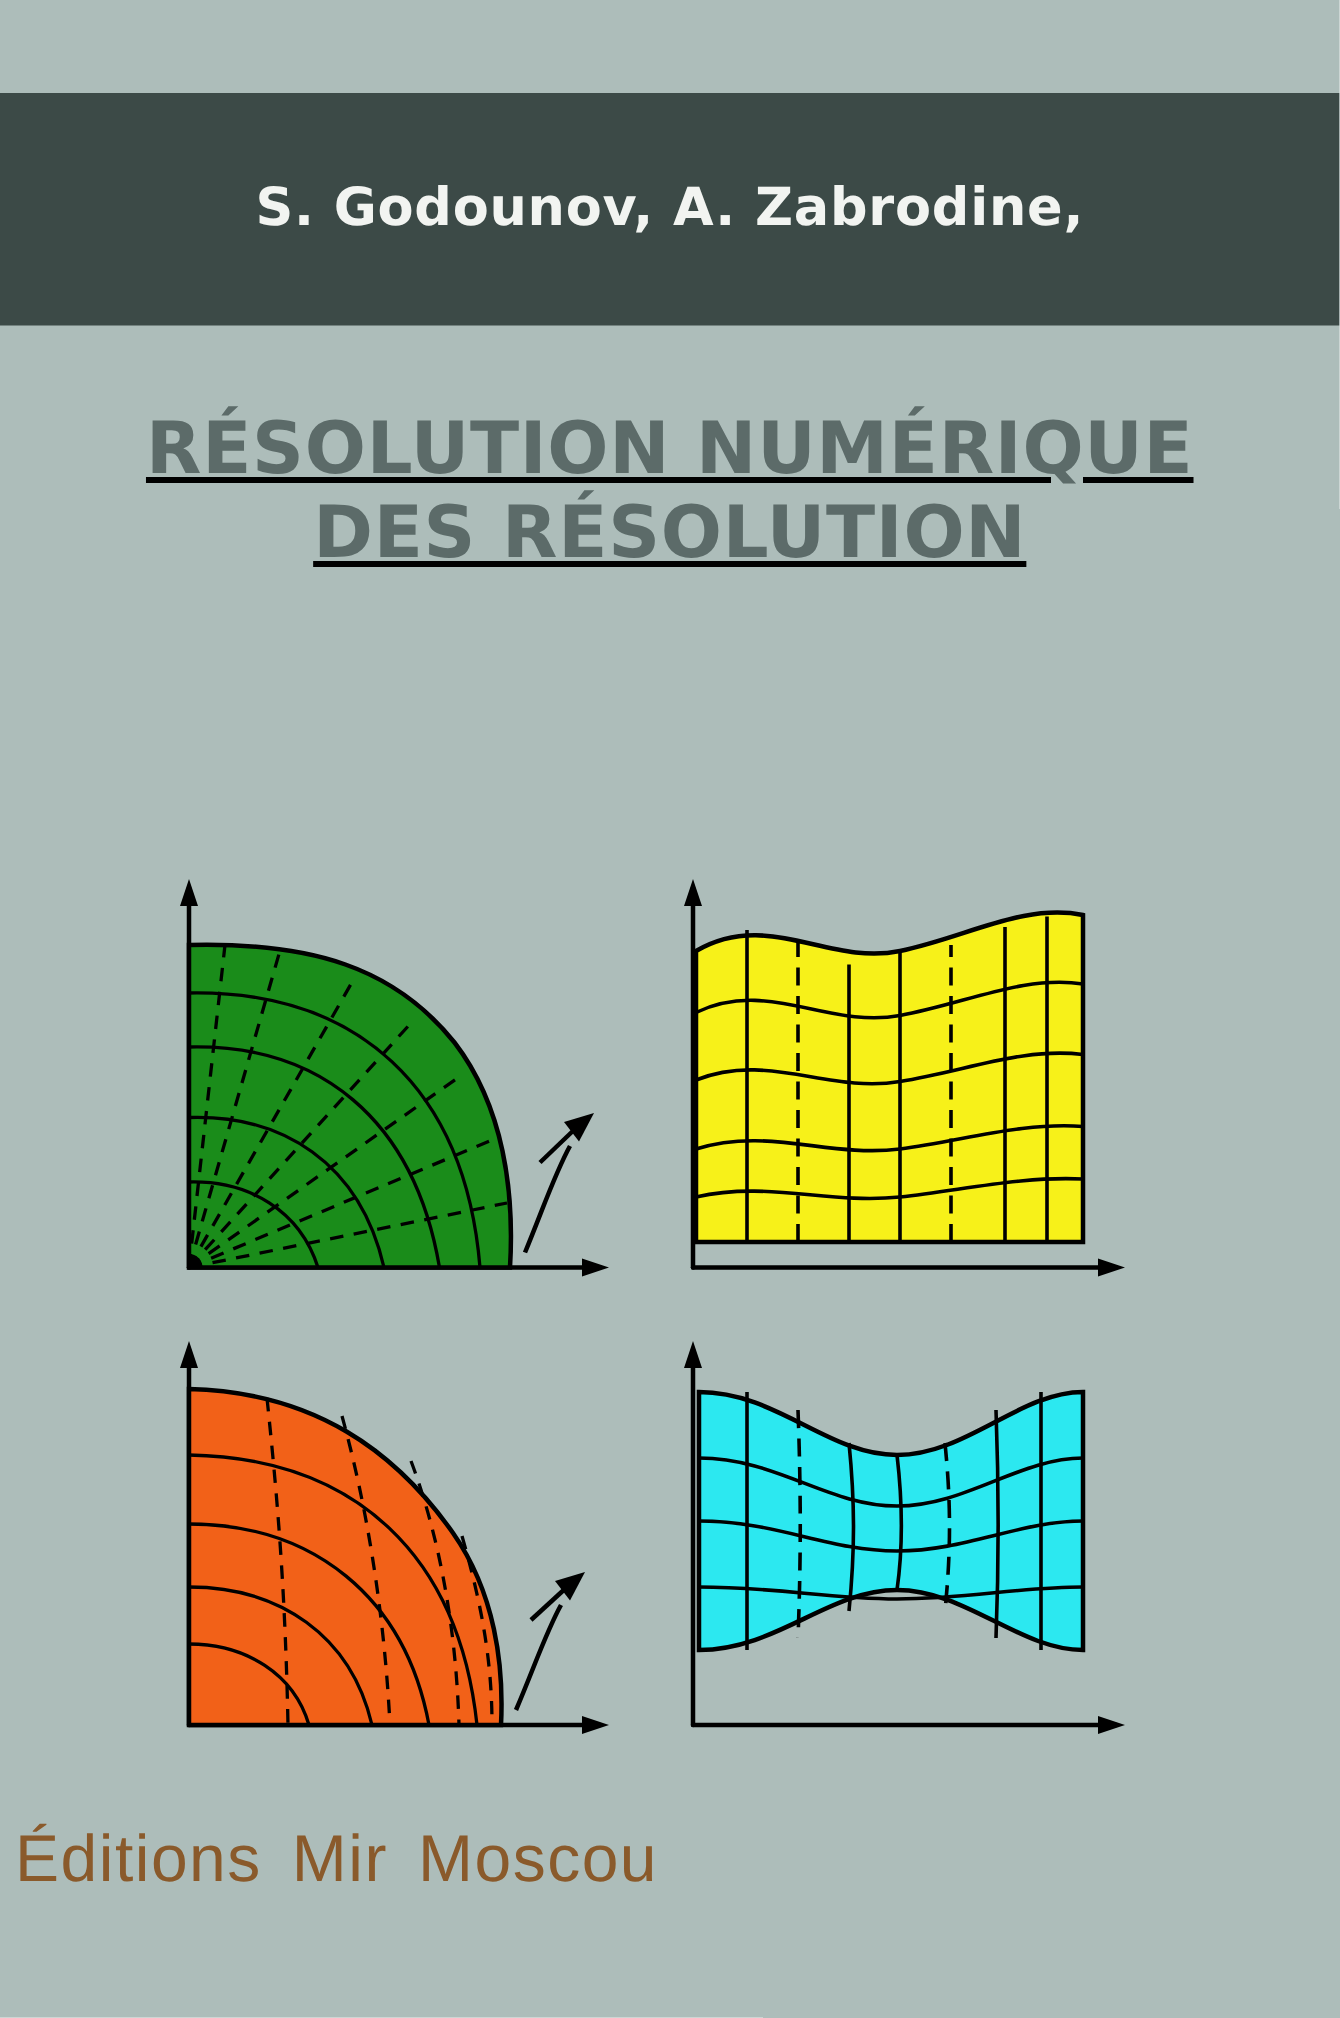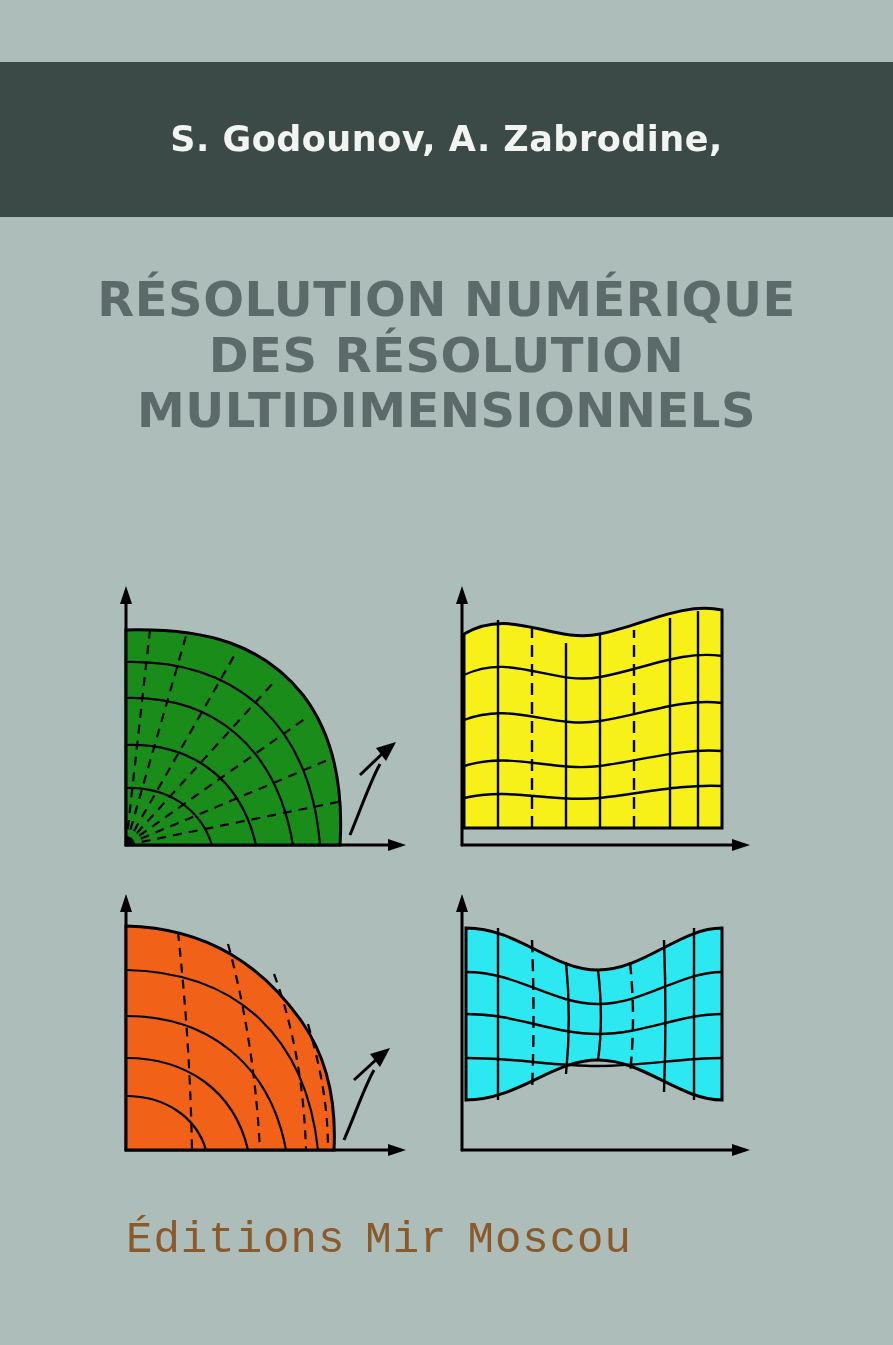--- a/index.html
+++ b/index.html
@@ -43,20 +43,21 @@
     line-height: 1.25;
     white-space: nowrap;
   }
   
   .title-block {
     position: absolute;
     left: 0;
     top: 272px;
     width: 893px;
     text-align: center;
+    text-decoration: underline;
   }
   .title-line {
     color: #5c6b69;
     font-family: "DejaVu Sans", sans-serif;
     font-weight: bold;
     font-size: 48px;
     line-height: 1.16;
     letter-spacing: 0.5px;
     white-space: nowrap;
   }
@@ -78,42 +79,40 @@
   #fig-tr { left: 432px; top: 0px; }
   #fig-bl { left: 88px;  top: 312px; }
   #fig-br { left: 432px; top: 312px; }
 
   
   .publisher {
     position: absolute;
     left: 0;
     top: 1215px;
     width: 758px;
-    text-align: center;
     color: #8a5a2b;
-    font-family: Liberation Mono, monospace;
+    font-family: Liberation Sans, sans-serif;
     font-size: 44px;
     letter-spacing: 1px;
     white-space: nowrap;
   }
   .publisher span { margin: 0 10px; }
 </style>
 </head>
 <body>
 
 <div class="cover">
 
   <div class="author-band">
     <div class="author-line">S. Godounov, A. Zabrodine,</div>
   </div>
 
   <div class="title-block">
     <div class="title-line">RÉSOLUTION NUMÉRIQUE</div>
     <div class="title-line">DES RÉSOLUTION</div>
-    <div class="title-line">MULTIDIMENSIONNELS</div>
   </div>
 
   <div class="figures">
 
     <div class="fig" id="fig-tl">
       <svg width="330" height="305" viewBox="0 0 330 305" xmlns="http://www.w3.org/2000/svg">
         <g fill="none" stroke="#000" stroke-width="3" stroke-linecap="round">
 
           <path d="M38 275 L38 22"></path>
           <path d="M32 34 L38 16 L44 34" fill="#000" stroke="none"></path>

